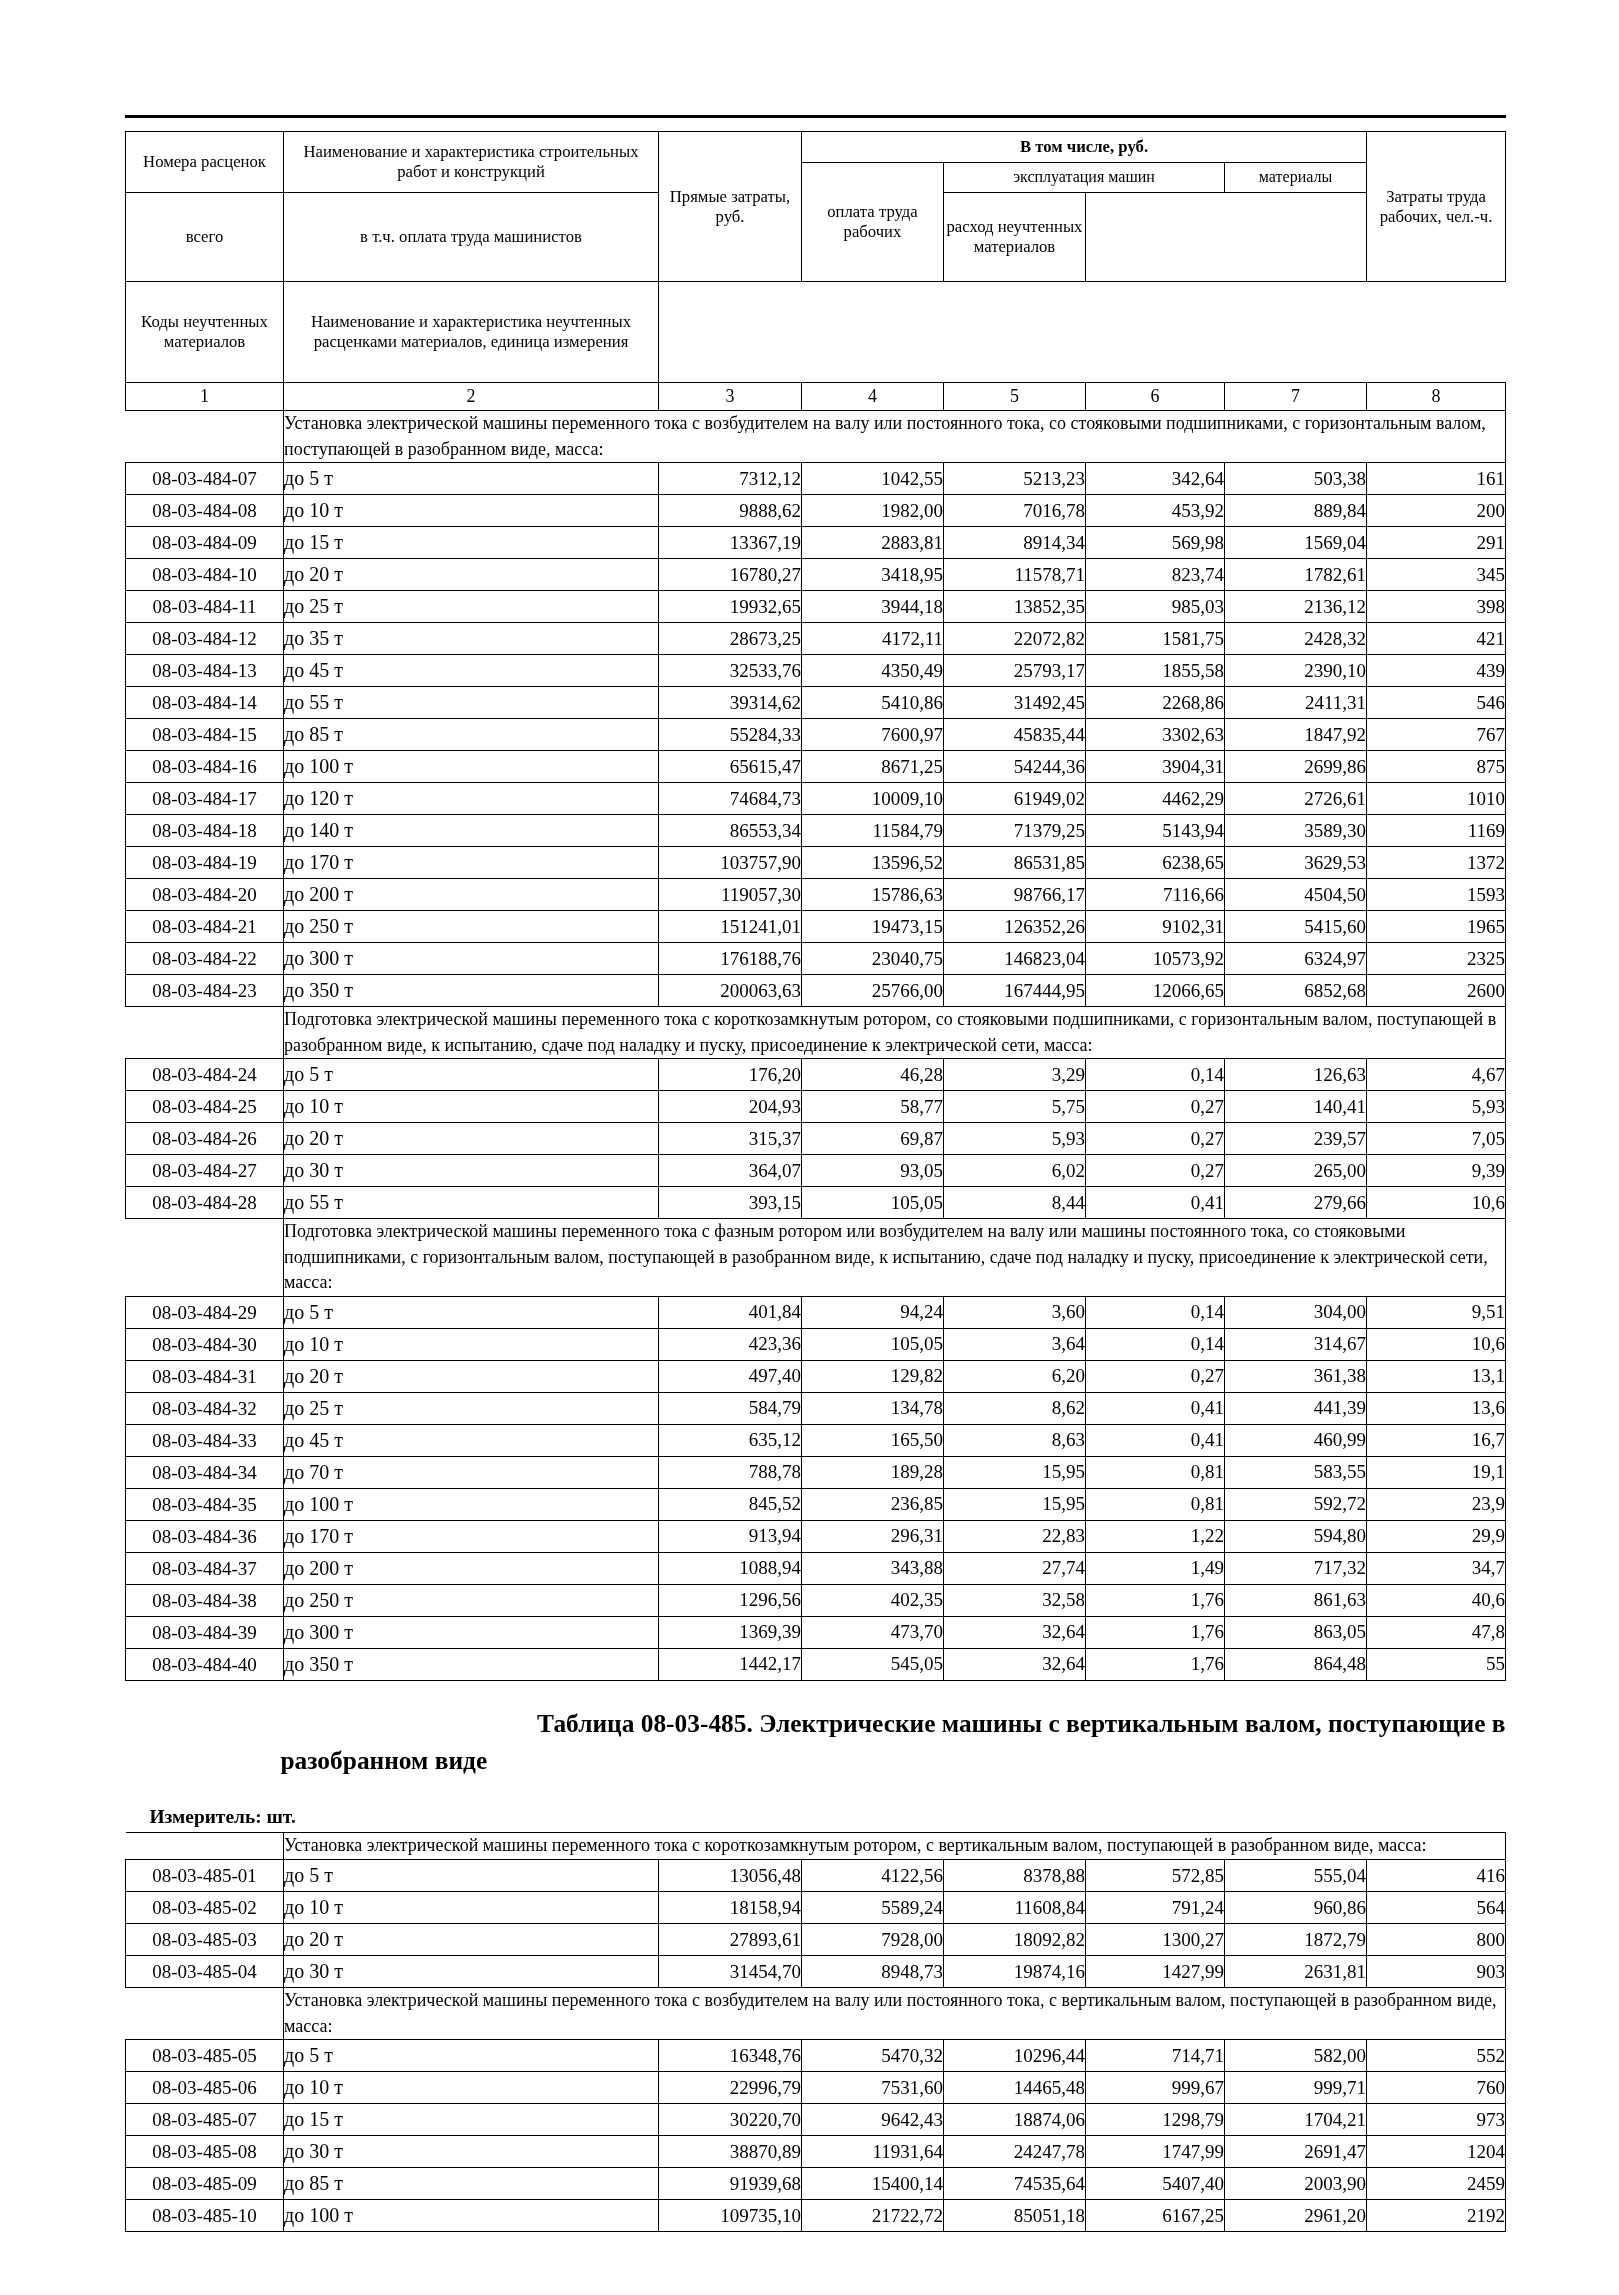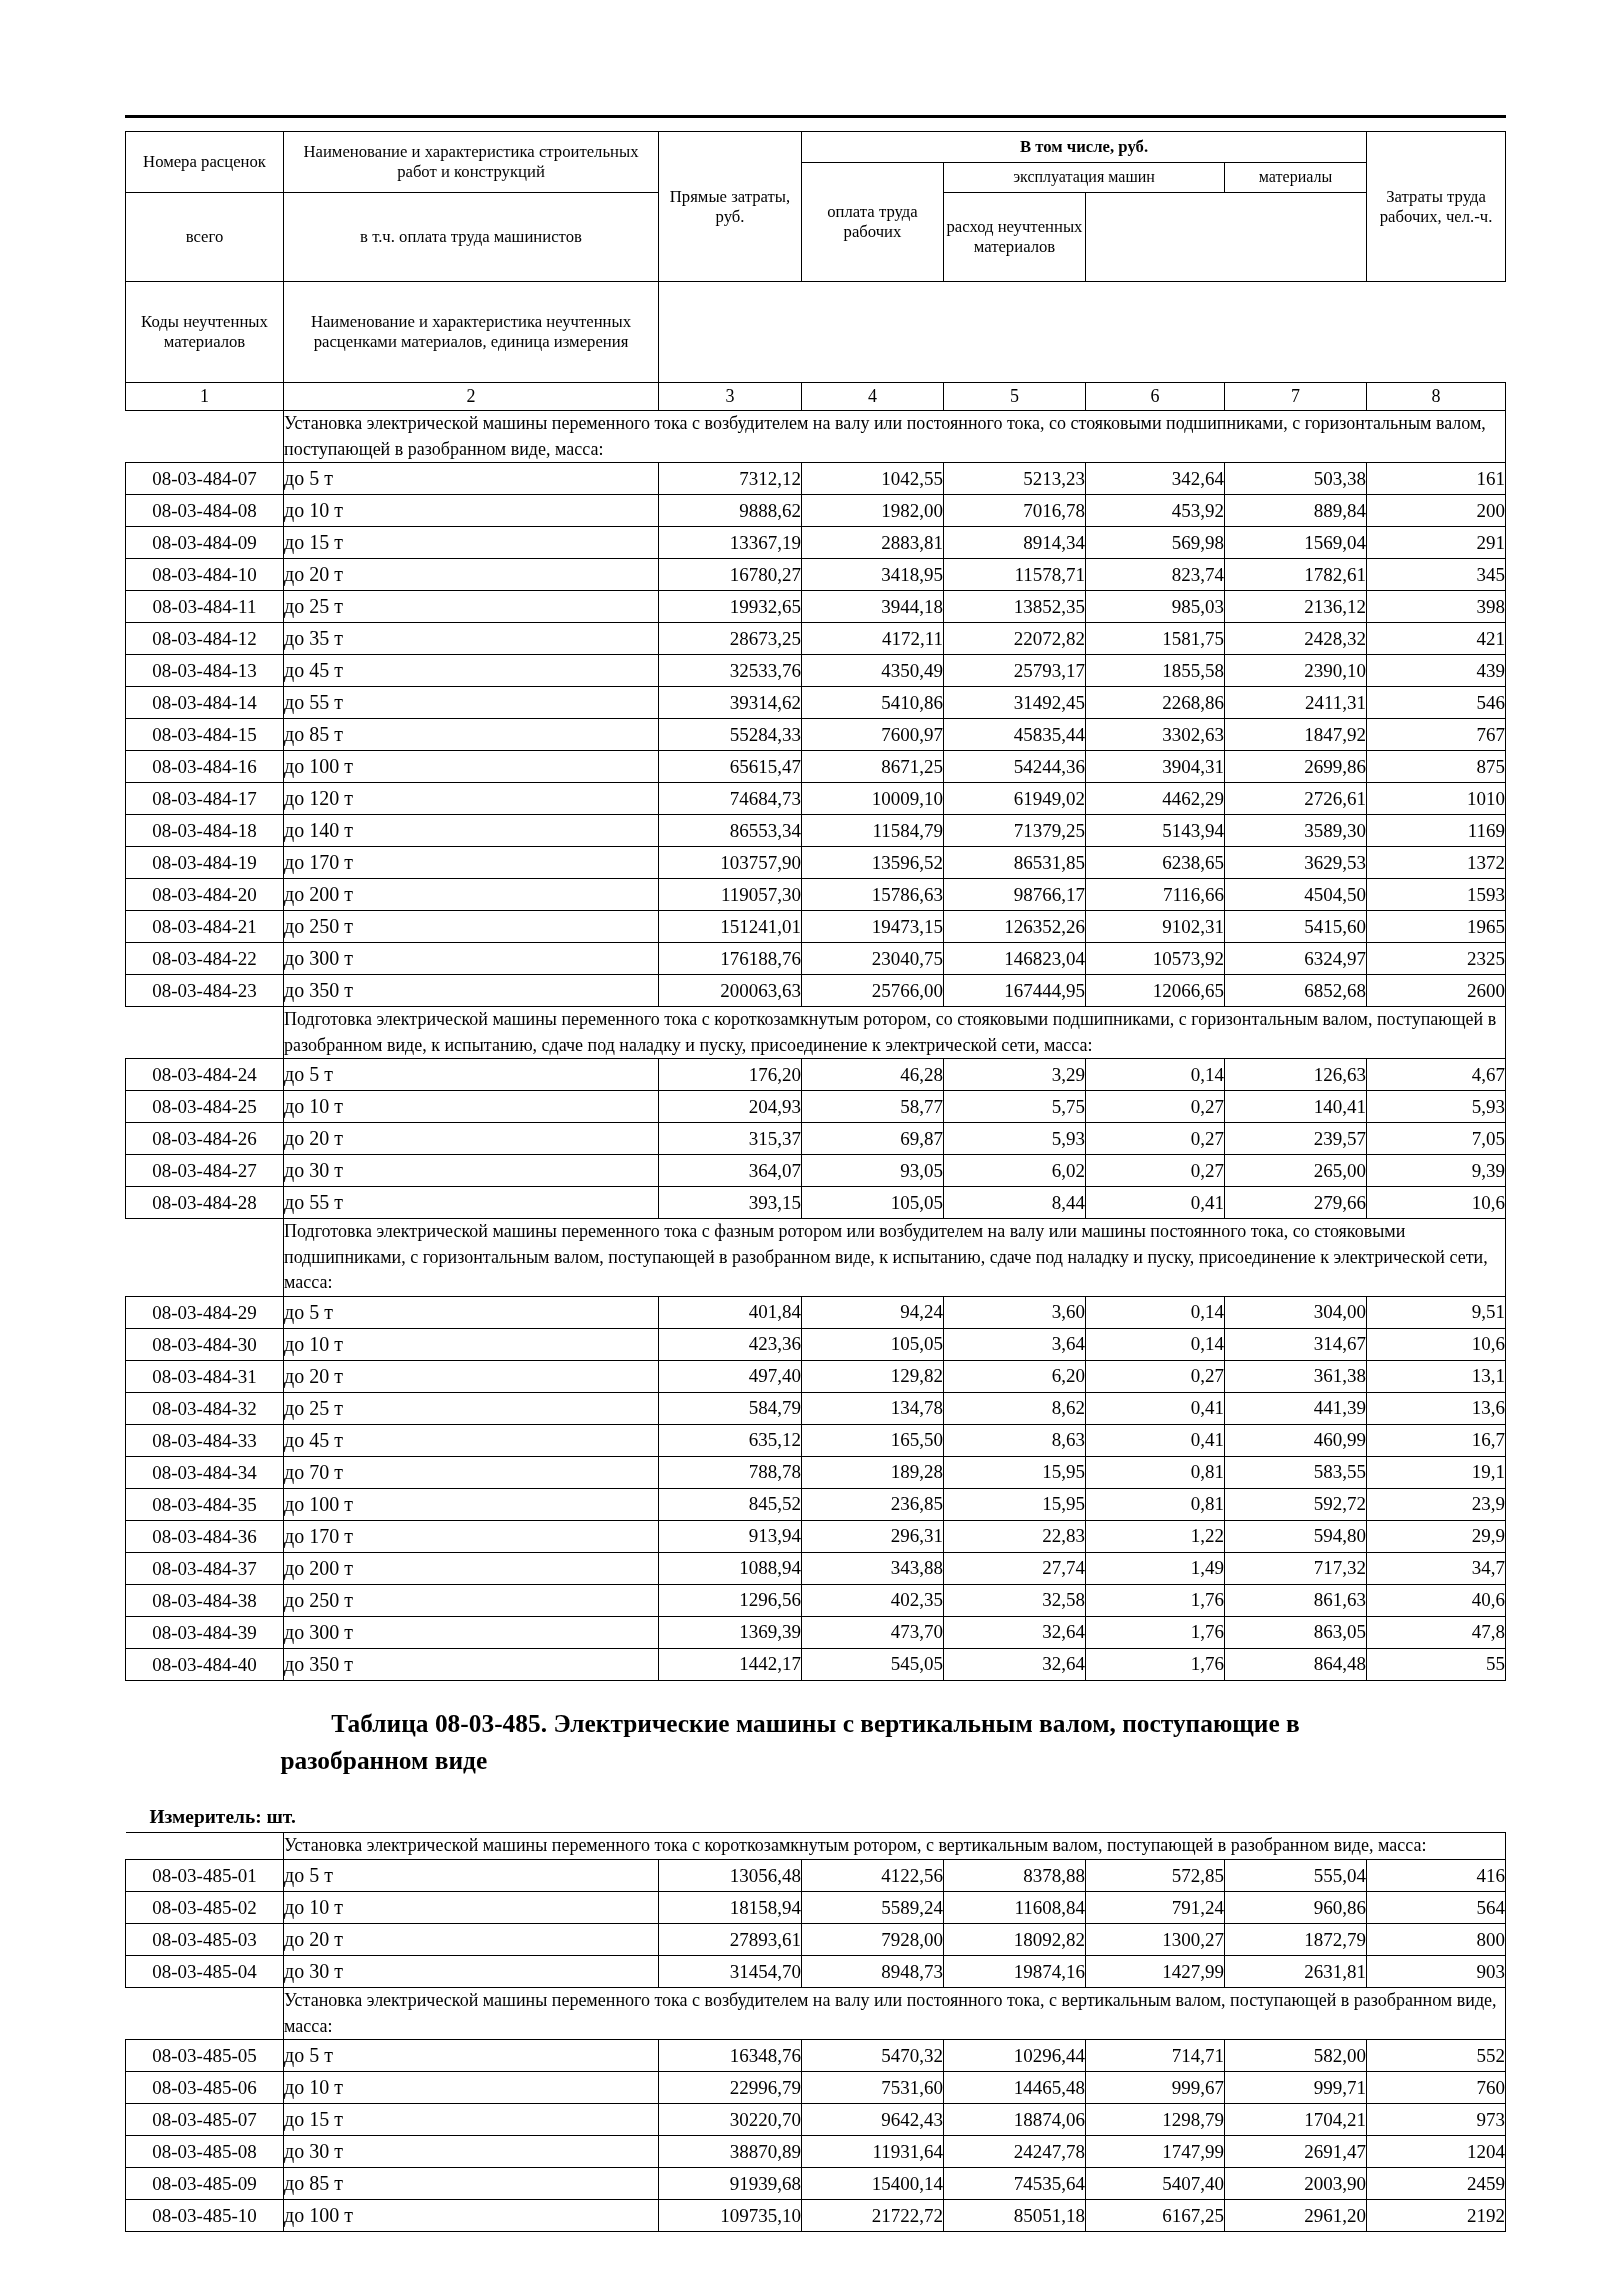--- a/index.html
+++ b/index.html
@@ -537,21 +537,21 @@
           <td class="num">1442,17</td>
           <td class="num">545,05</td>
           <td class="num">32,64</td>
           <td class="num">1,76</td>
           <td class="num">864,48</td>
           <td class="num">55</td>
         </tr>
         <tr>
           <td colspan="8" style="border-left:none;border-right:none;border-top:1.3px solid #000;border-bottom:none;padding:0;">
             <div style="height:24px;"></div>
-            <div style="font-size:25.4px;font-weight:bold;line-height:1.45;text-align:center;padding-left:0;">Таблица 08-03-485. Электрические машины с вертикальным валом, поступающие в</div>
+            <div style="font-size:25.4px;font-weight:bold;line-height:1.45;text-align:right;padding-left:0;">Таблица 08-03-485. Электрические машины с вертикальным валом, поступающие в</div>
             <div style="font-size:25.4px;font-weight:bold;line-height:1.45;text-align:left;padding-left:155px;">разобранном виде</div>
             <div style="height:24px;"></div>
             <div class="meas">Измеритель: шт.</div>
           </td>
         </tr>
         <tr>
           <td class="noline"></td>
           <td class="sect" colspan="7">Установка электрической машины переменного тока с короткозамкнутым ротором, с вертикальным валом, поступающей в разобранном виде, масса:</td>
         </tr>
         <tr>

